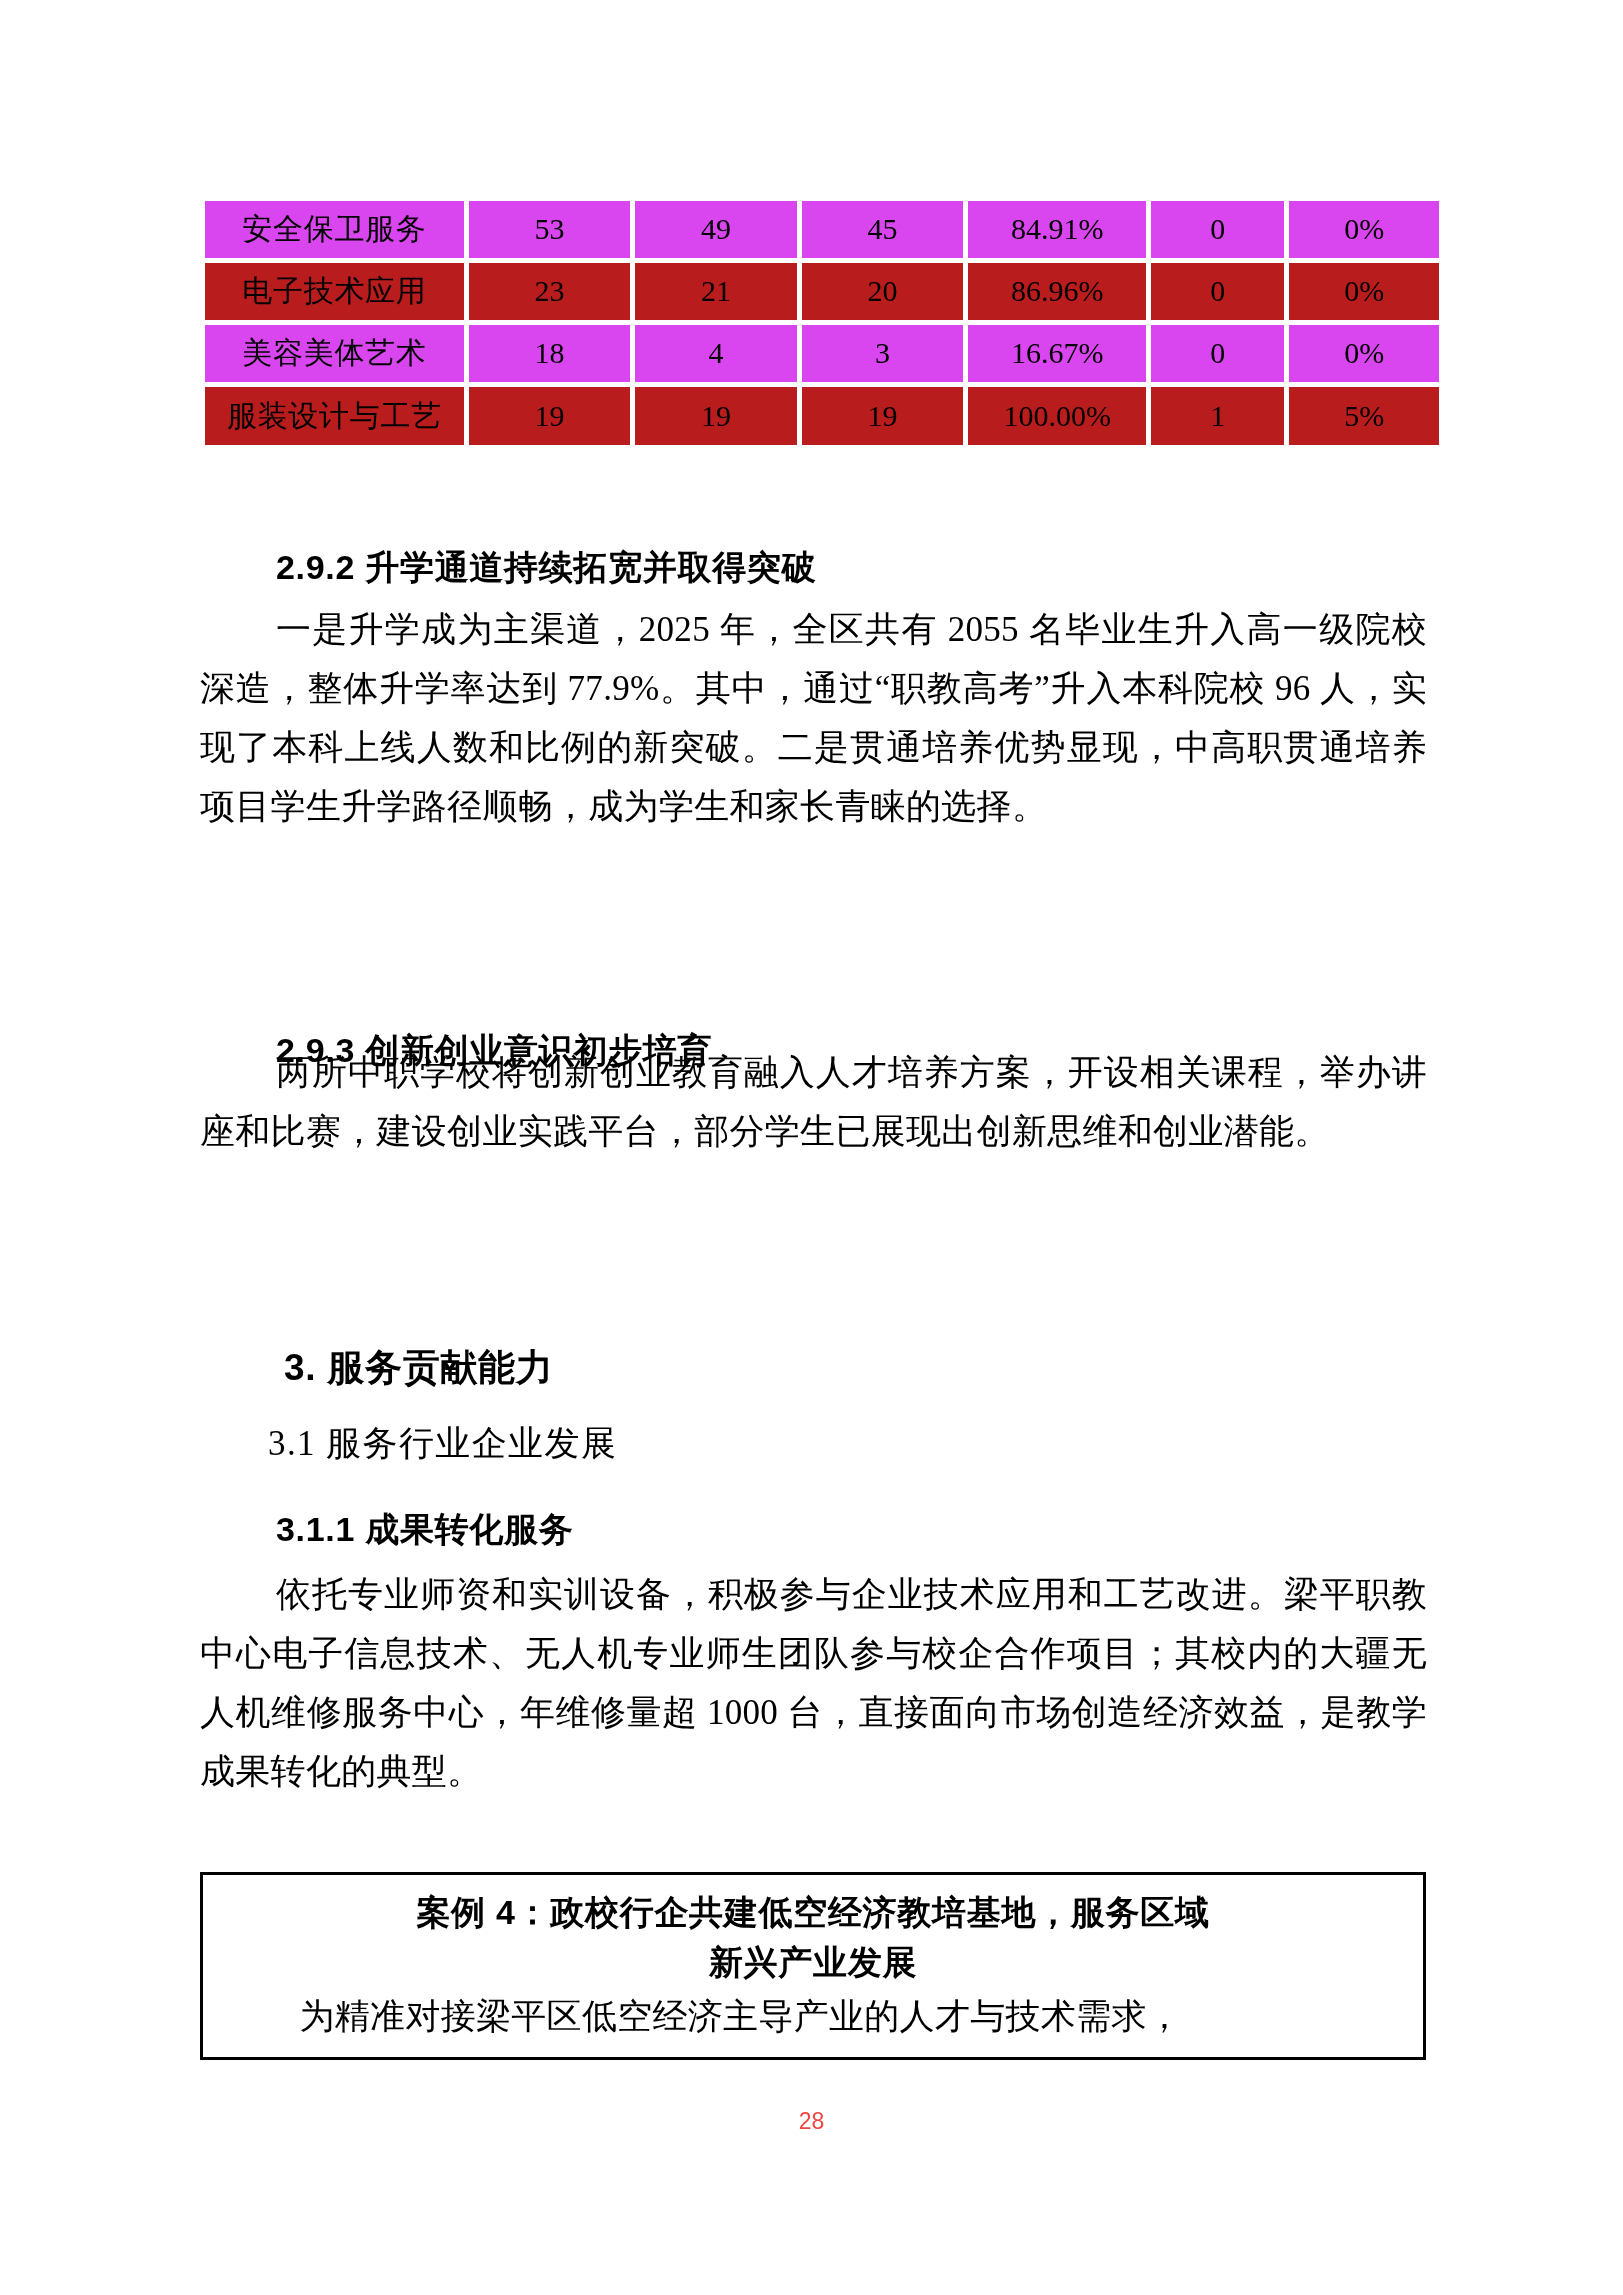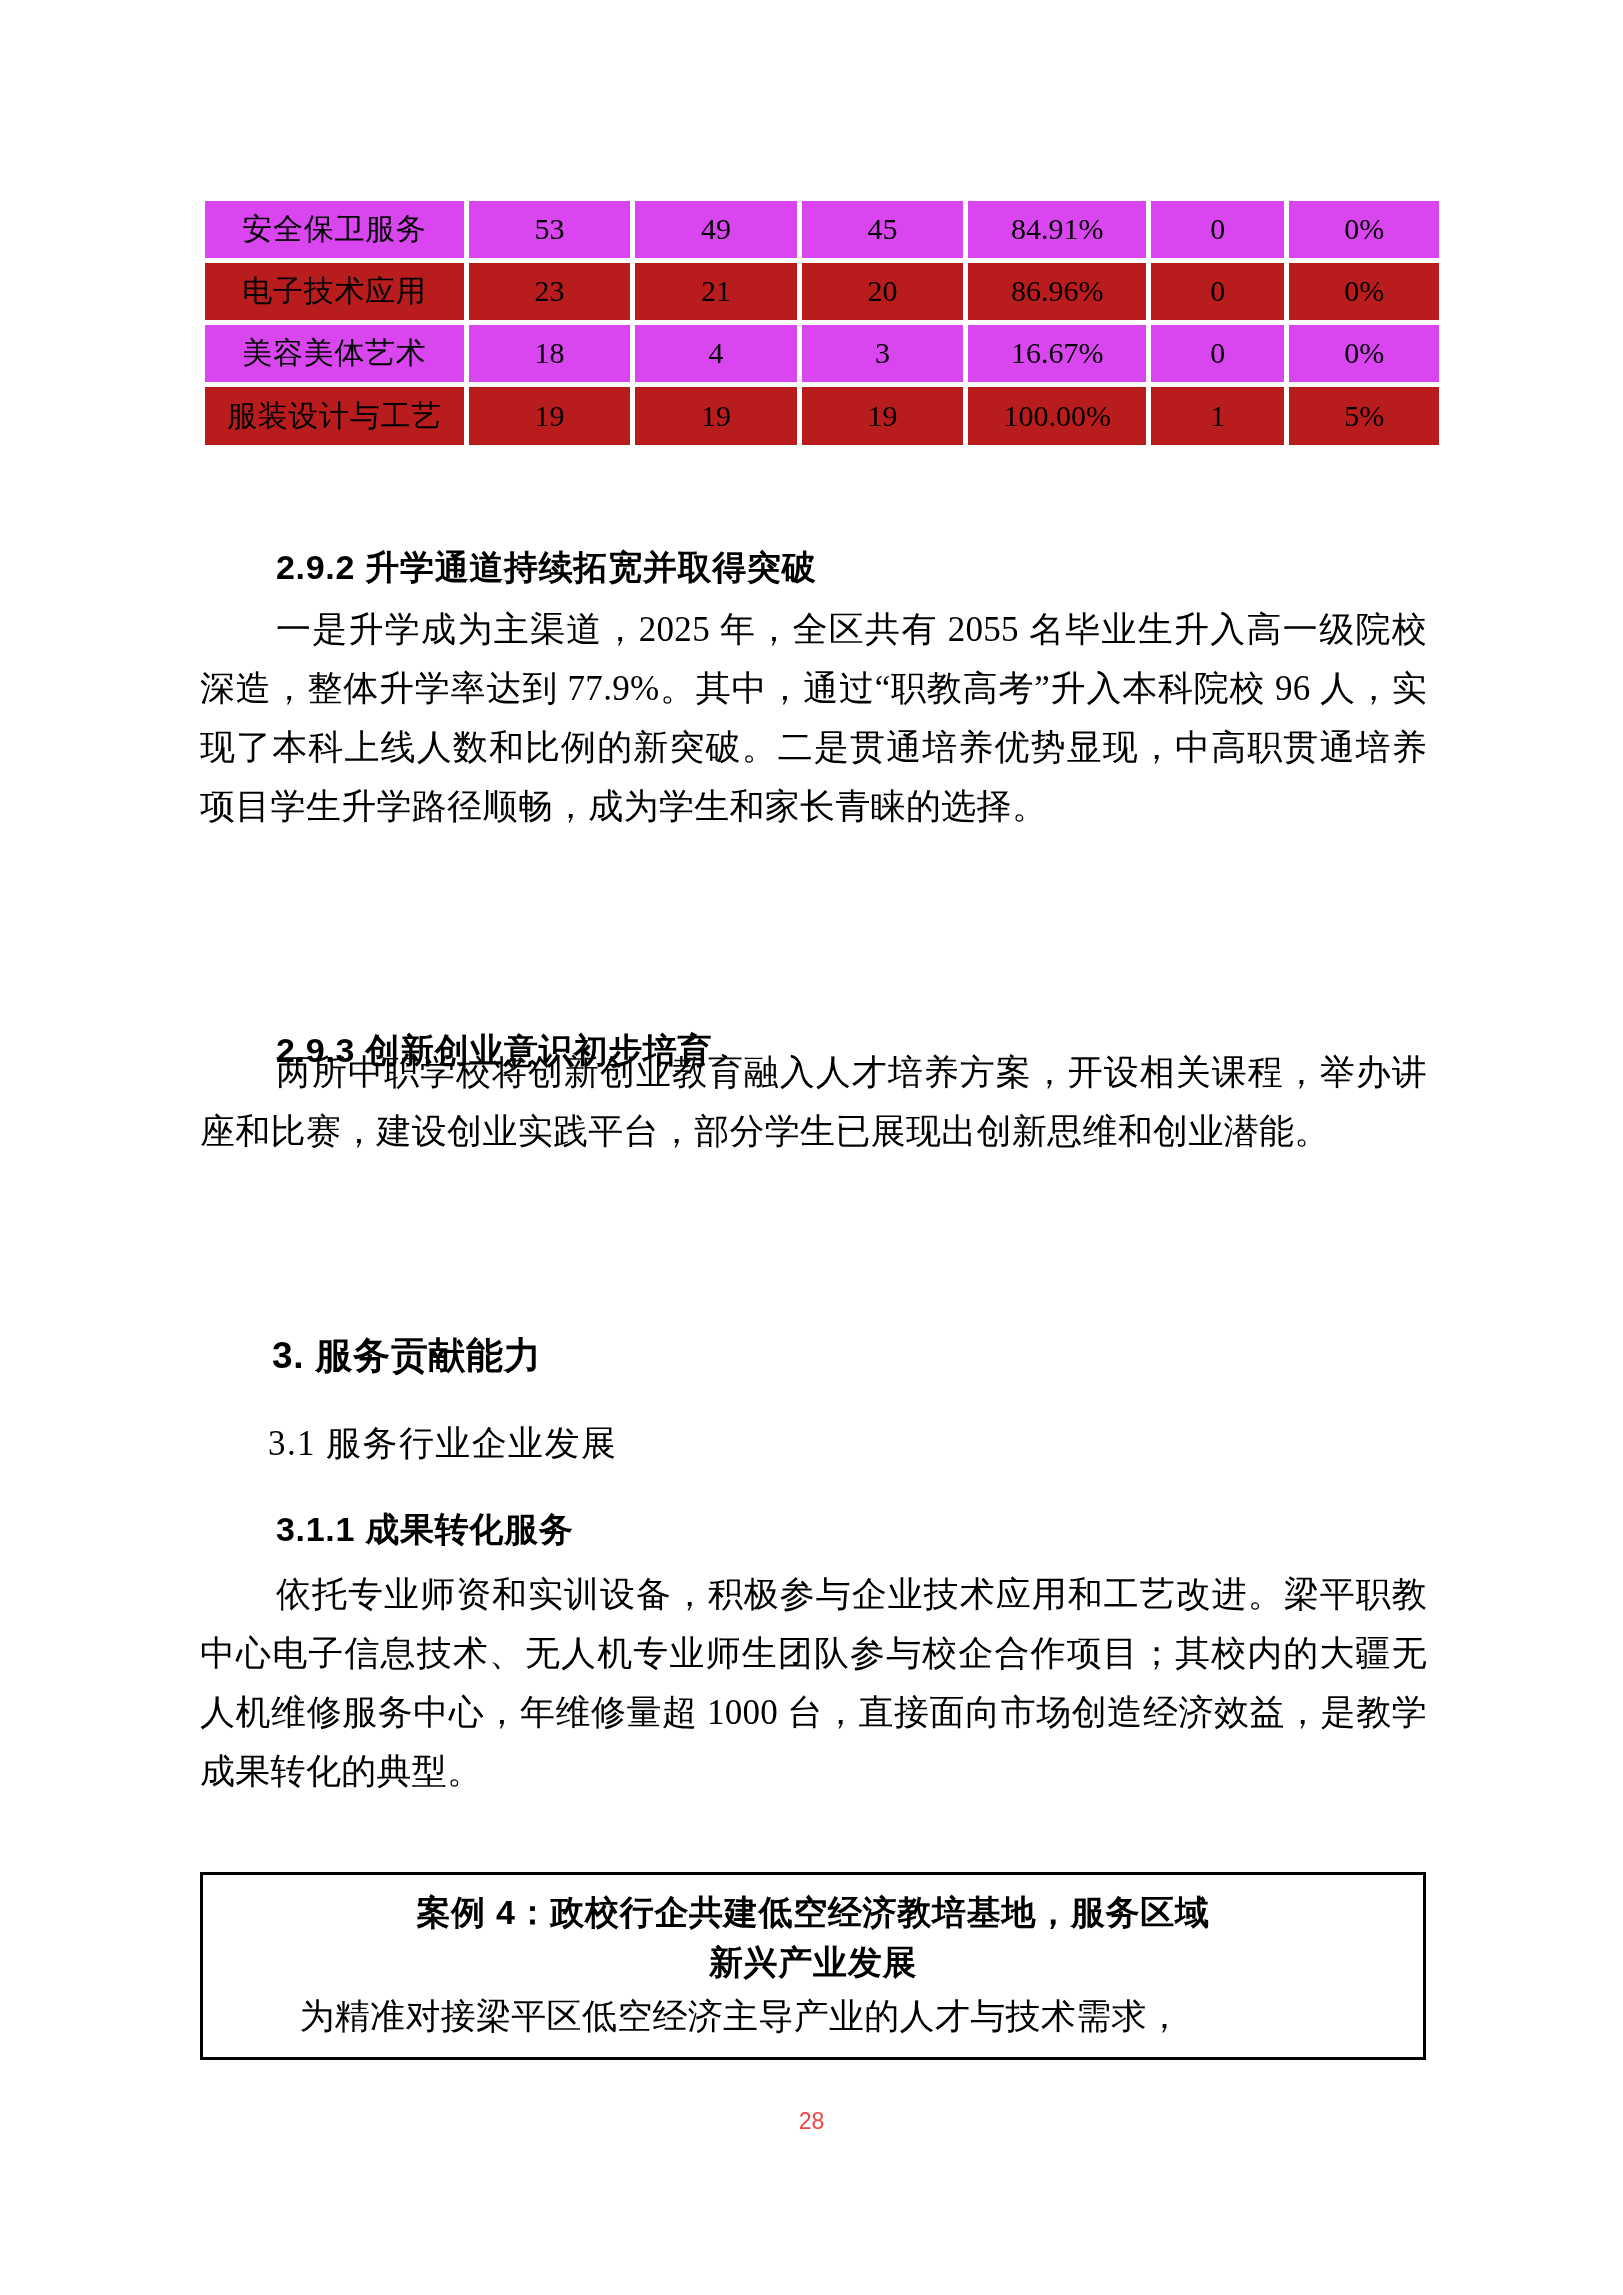--- a/index.html
+++ b/index.html
@@ -78,21 +78,21 @@
     line-height: 1;
     margin: 0;
     padding-left: 76px;
     letter-spacing: 0.7px;
   }
   .h2big {
     font-family: "Liberation Sans", "DejaVu Sans", sans-serif;
     font-weight: bold;
     font-size: 37px;
     line-height: 1;
-    margin: 4px;
+    margin: 16px;
     padding-left: 68px;
     letter-spacing: 0.7px;
   }
   .h-plain {
     font-family: "Liberation Serif", "DejaVu Serif", serif;
     font-weight: normal;
     font-size: 35px;
     line-height: 1;
     margin: 0;
     padding-left: 68px;

